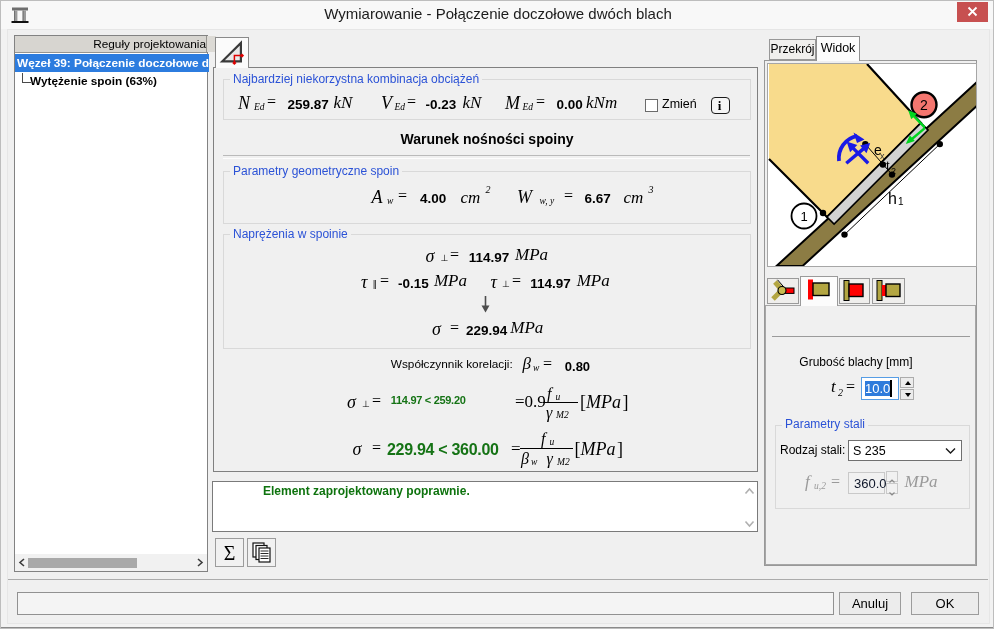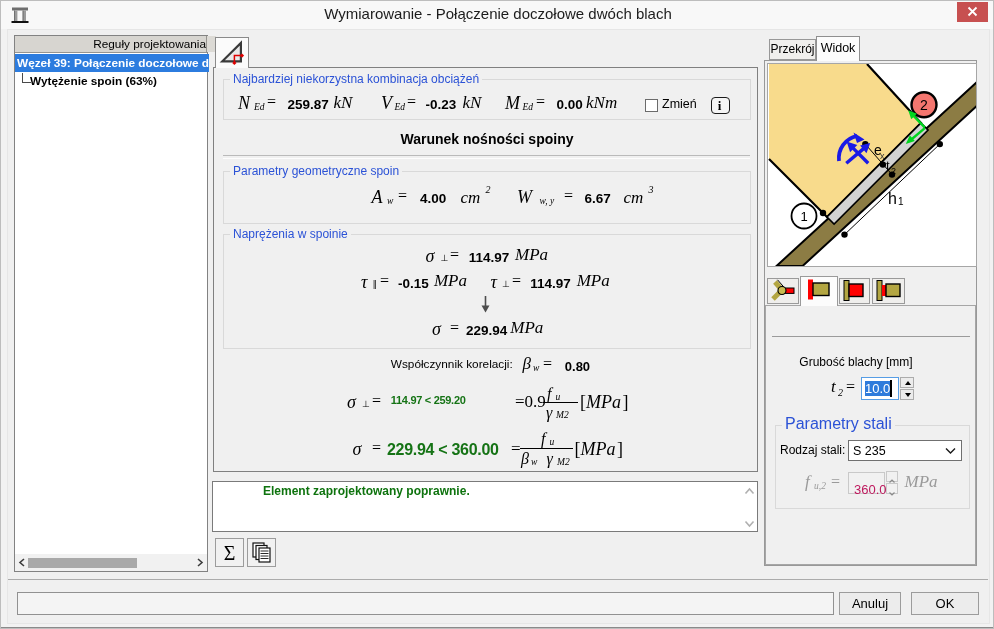--- a/index.html
+++ b/index.html
@@ -277,33 +277,33 @@
   <div class="ab" style="left:899px;top:376px;width:14px;height:23px;">
     <div class="ab" style="left:0;top:0;width:14px;height:11px;background:#ECECEC;border:1px solid #ACACAC;box-sizing:border-box;">
       <div class="ab" style="left:3.5px;top:3px;width:0;height:0;border-left:3.5px solid transparent;border-right:3.5px solid transparent;border-bottom:4px solid #000;"></div>
     </div>
     <div class="ab" style="left:0;top:12px;width:14px;height:11px;background:#ECECEC;border:1px solid #ACACAC;box-sizing:border-box;">
       <div class="ab" style="left:3.5px;top:3px;width:0;height:0;border-left:3.5px solid transparent;border-right:3.5px solid transparent;border-top:4px solid #000;"></div>
     </div>
   </div>
 
   <div class="gb" style="left:774px;top:424px;width:193px;height:82px;"></div>
-  <div class="gbt" style="left:781px;top:416px;font-size:16px;text-align:center;">Parametry stali</div>
+  <div class="gbt" style="left:781px;top:416px;font-size:12px;text-align:center;">Parametry stali</div>
   <div class="ab t" style="left:779px;top:443px;font-size:12px;">Rodzaj stali:</div>
   <div class="ab" style="left:847px;top:439px;width:114px;height:21px;background:#fff;border:1px solid #707070;box-sizing:border-box;">
     <div class="ab t" style="left:4px;top:4px;font-size:12.5px;">S 235</div>
     <svg class="ab" style="right:5px;top:6px" width="11" height="8">
         <path d="M1 1.5 L5.5 6 L10 1.5" stroke="#1A1A1A" stroke-width="1.4" fill="none"></path>
       </svg>
   </div>
   <div class="ab t ser" style="left:804px;top:472px;font-size:17px;color:#9A9A9A;">f</div>
   <div class="ab t ser" style="left:813px;top:481px;font-size:9.5px;color:#9A9A9A;">u,2</div>
   <div class="ab t eq" style="left:830px;top:473px;font-size:16px;color:#9A9A9A;">=</div>
   <div class="ab" style="left:847px;top:471px;width:37px;height:22px;background:#F1F1F1;border:1px solid #C9C9C9;box-sizing:border-box;">
-    <div class="ab t" style="left:5px;top:10px;font-size:13px;color:#be185d;">360.0</div>
+    <div class="ab t" style="left:5px;top:4px;font-size:13px;color:#0f172a;">360.0</div>
   </div>
   <div class="ab" style="left:885px;top:470px;width:12px;height:24px;">
     <div class="ab" style="left:0;top:0;width:12px;height:11px;background:#F1F1F1;border:1px solid #C9C9C9;box-sizing:border-box;">
       <svg width="10" height="9">
           <path d="M2.5 5.5 L5 3 L7.5 5.5" stroke="#8A8A8A" stroke-width="1.2" fill="none"></path>
         </svg>
     </div>
     <div class="ab" style="left:0;top:12px;width:12px;height:11px;background:#F1F1F1;border:1px solid #C9C9C9;box-sizing:border-box;">
       <svg width="10" height="9">
           <path d="M2.5 3.5 L5 6 L7.5 3.5" stroke="#8A8A8A" stroke-width="1.2" fill="none"></path>

